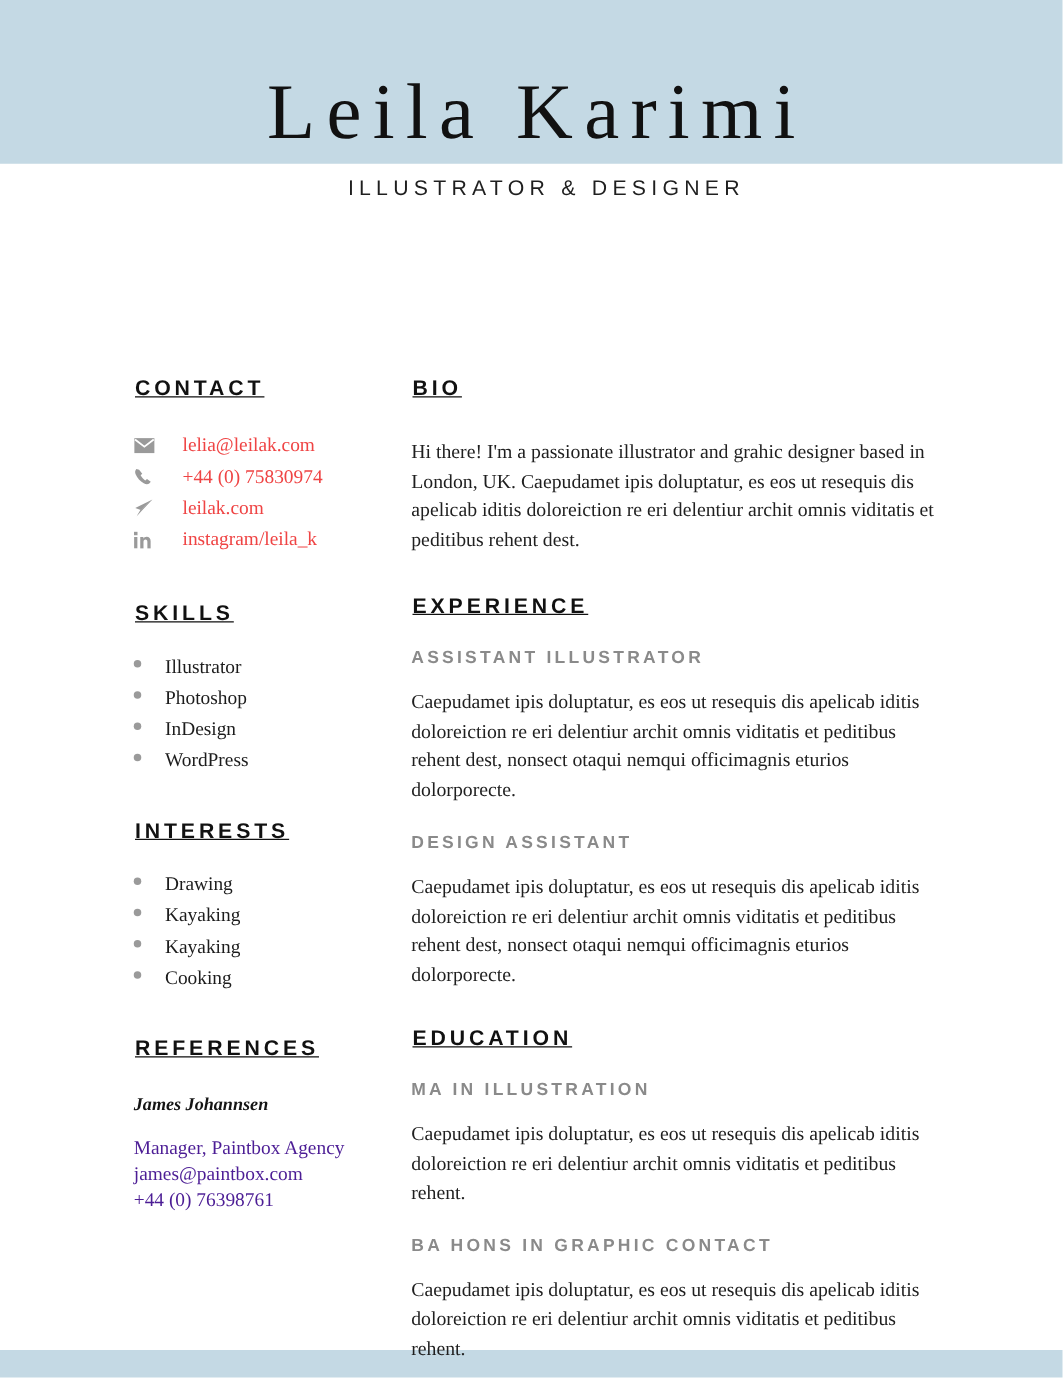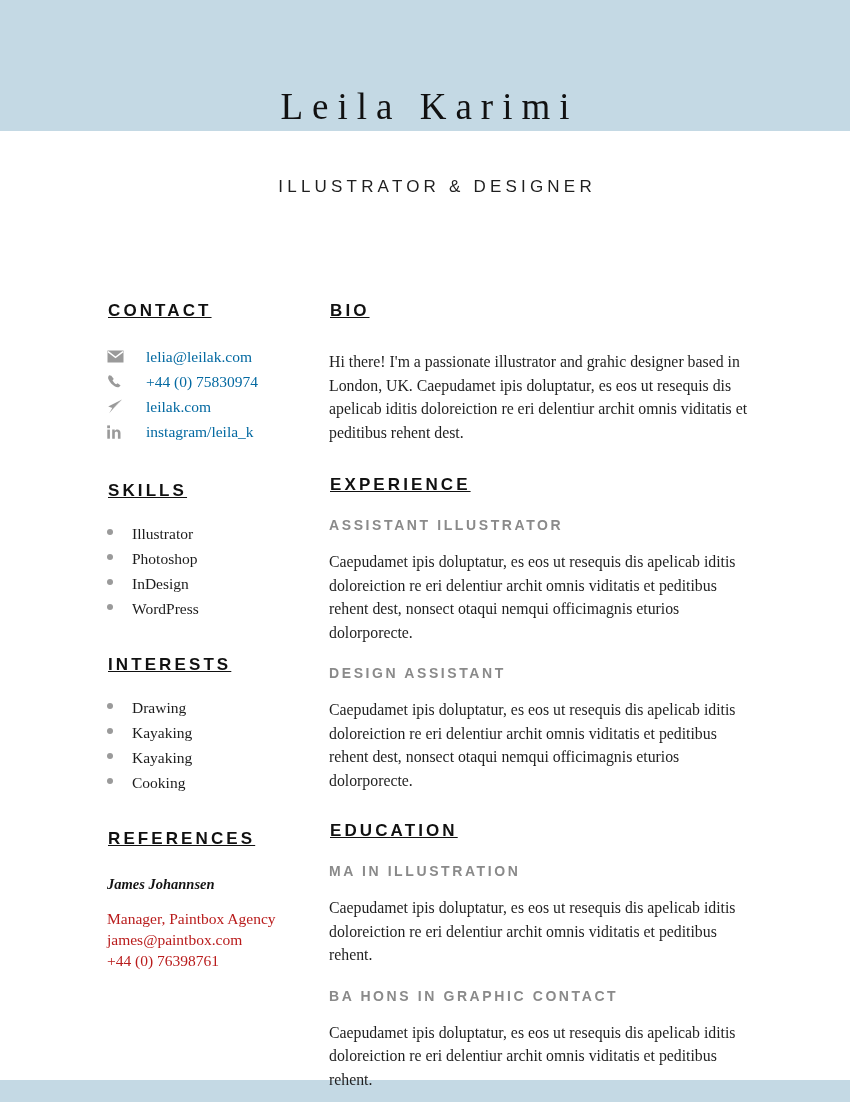--- a/index.html
+++ b/index.html
@@ -40,25 +40,25 @@
 
   
   .header {
     position: absolute;
     left: 0; top: 0;
     width: 850px;
     text-align: center;
     z-index: 3;
   }
   .name {
-    margin: 18px;
+    margin: 0;
     padding-top: 58px;
     font-family: "Liberation Serif", serif;
     font-weight: 400;
-    font-size: 37px;
+    font-size: 63px;
     line-height: 62px;
     letter-spacing: 9px;
     text-indent: 9px;
     color: #111111;
   }
   .subtitle {
     margin: 0;
     padding-top: 21px;
     font-family: "Liberation Sans", sans-serif;
     font-weight: 400;
@@ -124,21 +124,21 @@
     min-width: 30px;
     display: flex;
     align-items: center;
     color: #9a9a9a;
   }
   .contact-icon svg { display: block; }
   .contact-text {
     font-family: "Liberation Serif", serif;
     font-size: 15.5px;
     line-height: 20px;
-    color: #0369a1;
+    color: #ef4444;
     padding-left: 9px;
   }
 
   
   .bullets {
     margin: 0;
     padding: 0;
     list-style: none;
   }
   .bullet-row {
@@ -169,21 +169,21 @@
     font-style: italic;
     font-size: 14.5px;
     line-height: 20px;
     color: #141414;
     margin: 0;
   }
   .ref-line {
     font-family: "Liberation Serif", serif;
     font-size: 15.5px;
     line-height: 21px;
-    color: #b91c1c;
+    color: #4c1d95;
     margin: 0;
   }
 
   
   .body-text {
     font-family: "Liberation Serif", serif;
     font-size: 15.8px;
     line-height: 23.5px;
     color: #1f1f1f;
     margin: 0;

